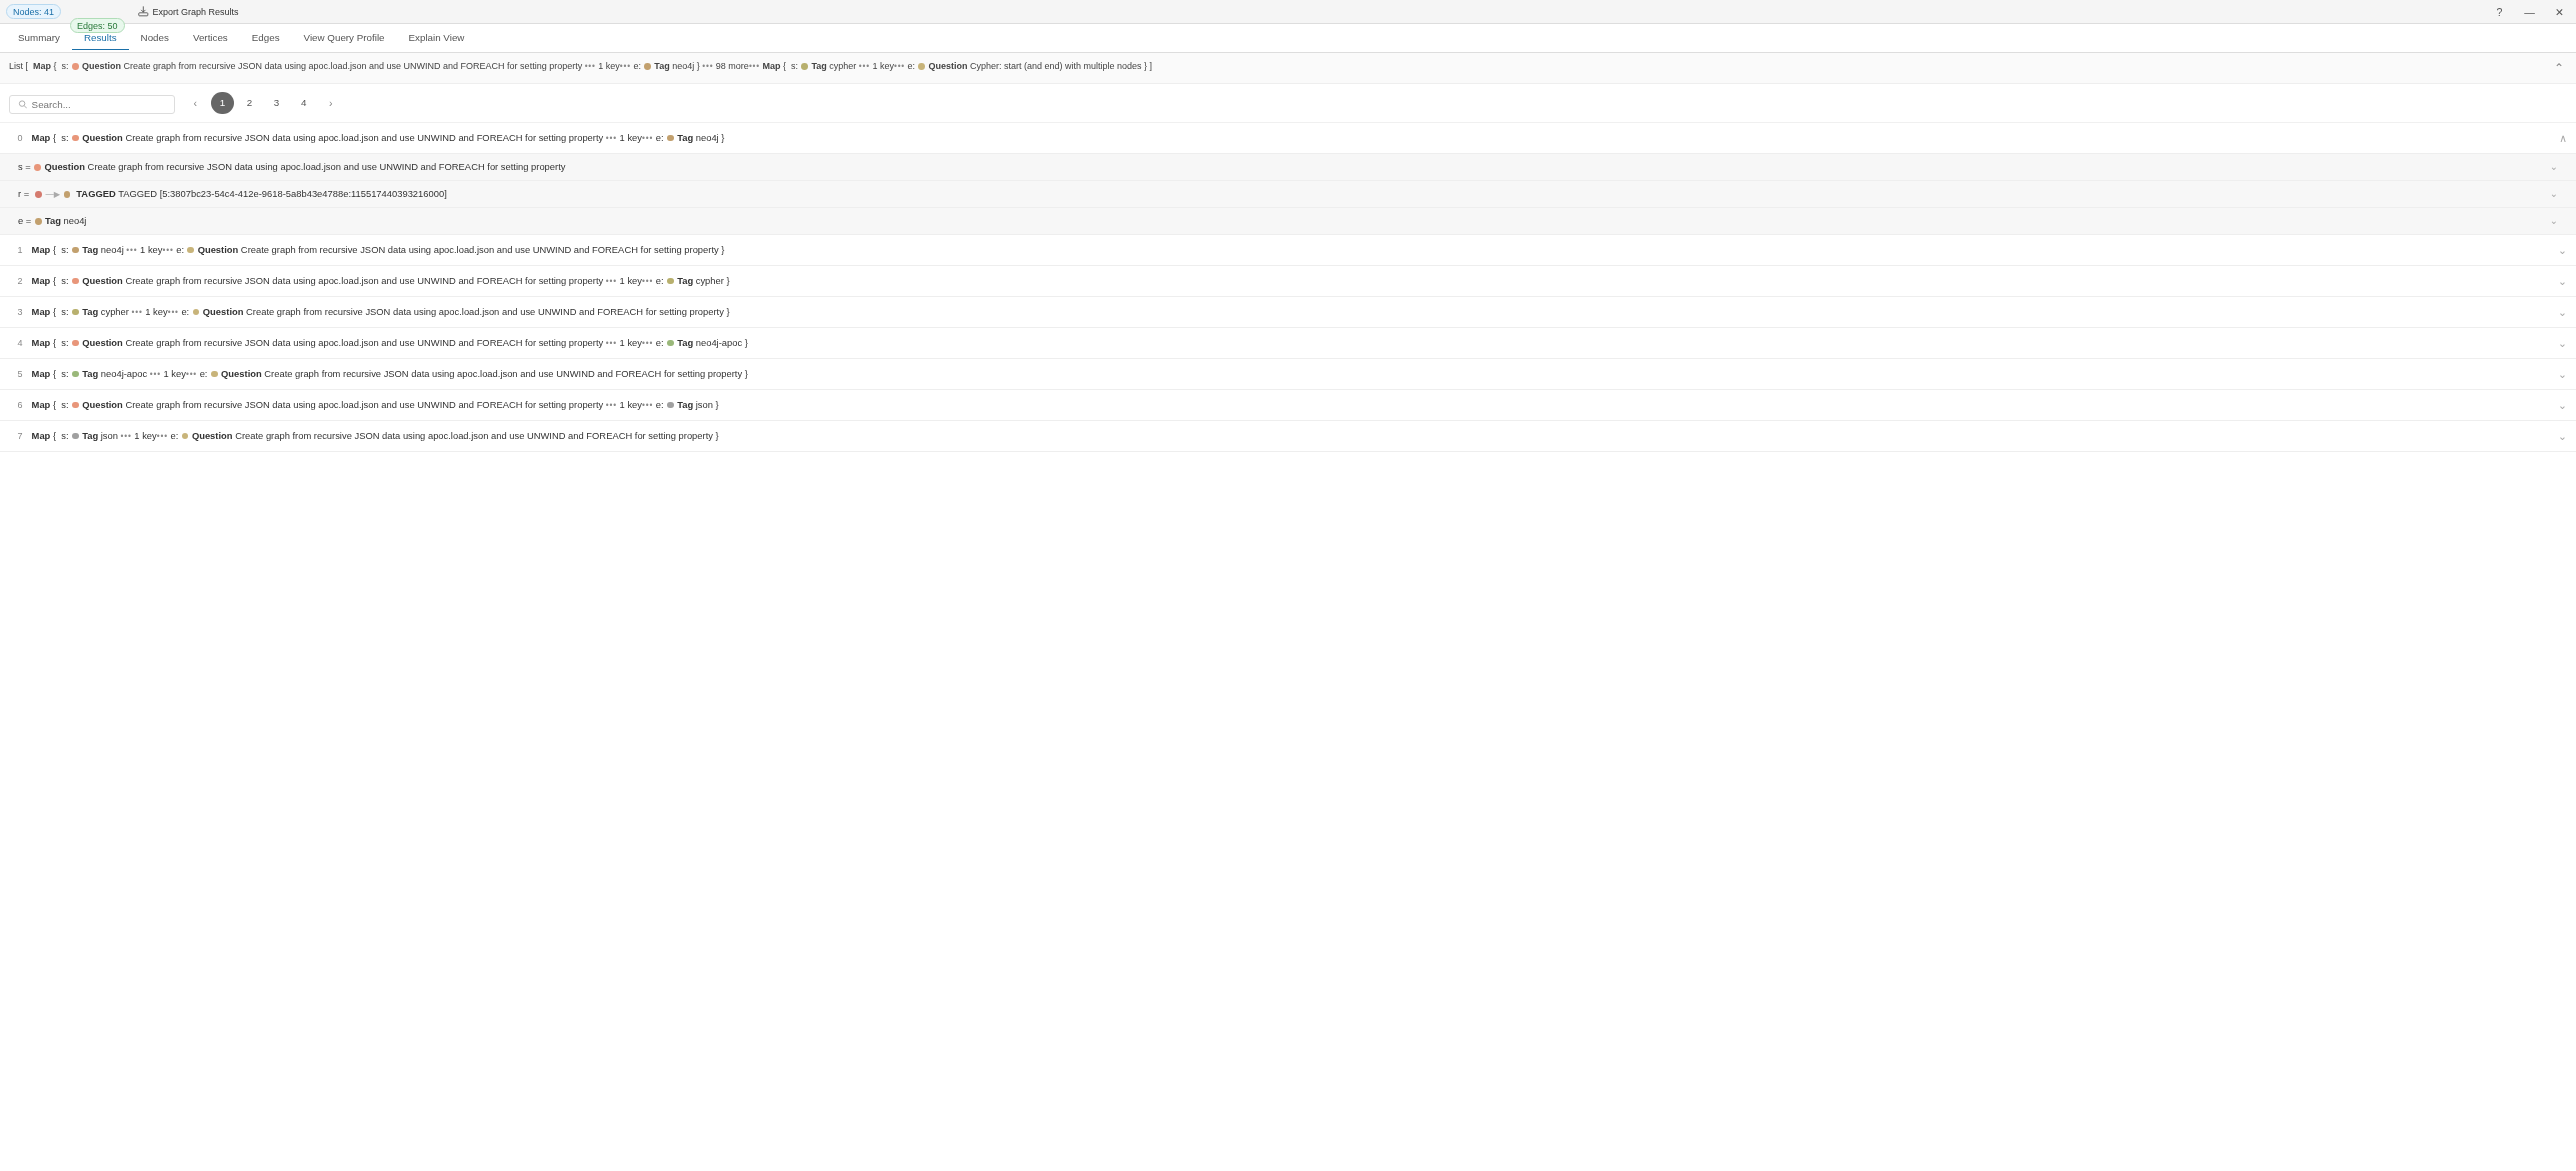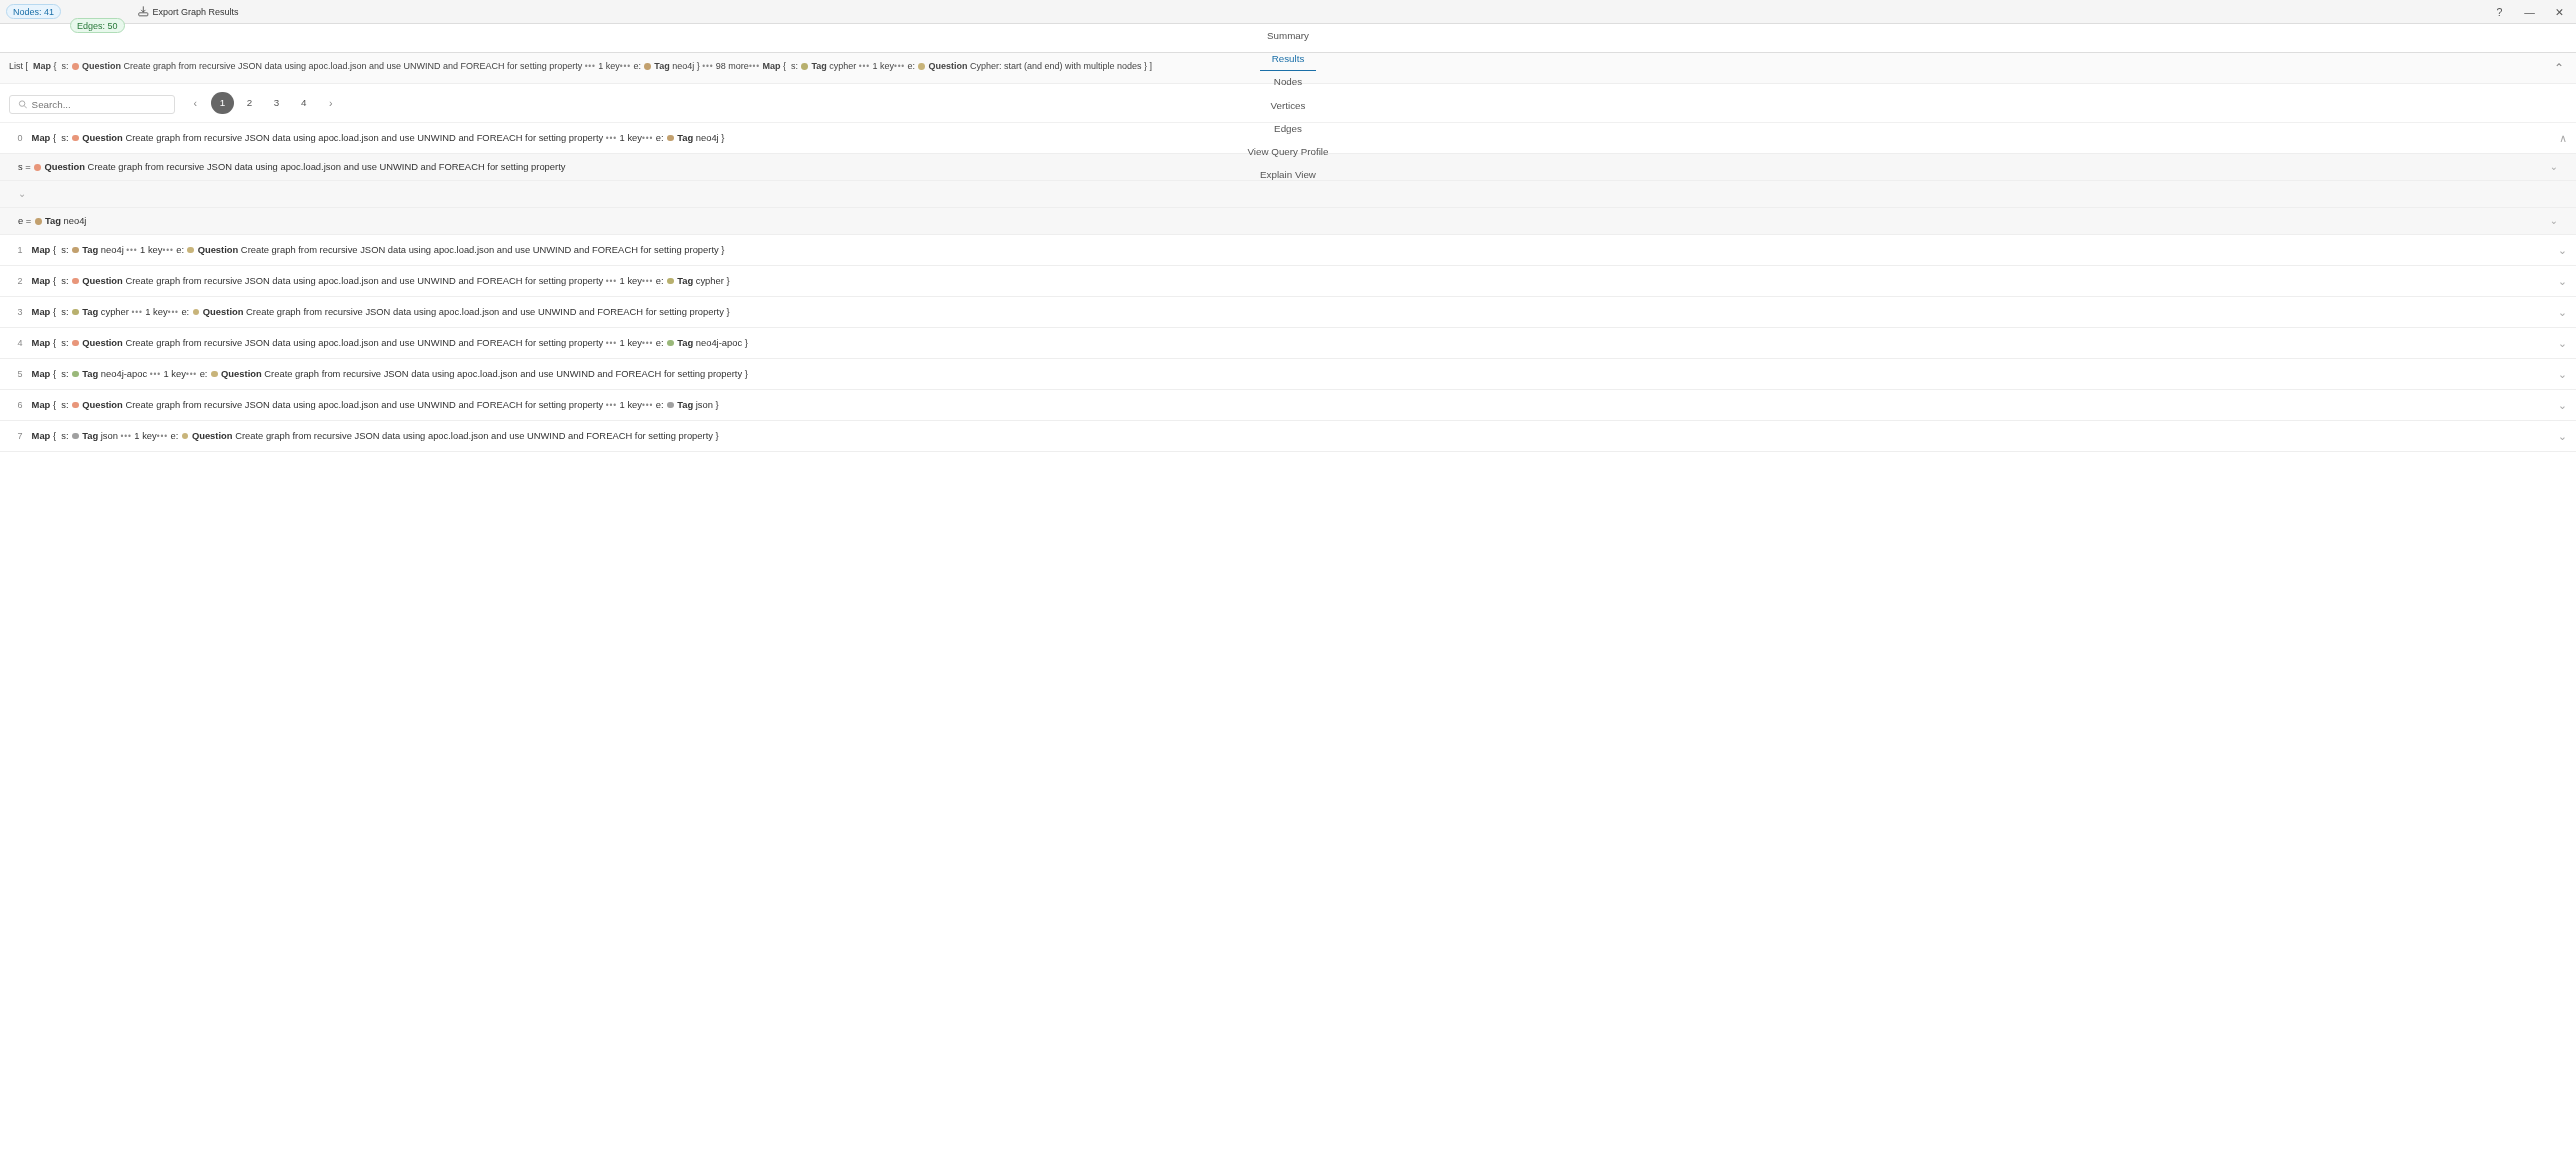--- a/index.html
+++ b/index.html
@@ -50,21 +50,20 @@
     }
 
     
     .tabs {
       display: flex;
       align-items: center;
       border-bottom: 0.8px solid #ddd;
       padding: 0 6px;
       background: #fff;
       height: 29px;
-      flex-direction: column;
     }
     .tab {
       padding: 6px 12px;
       cursor: pointer;
       font-size: 9.8px;
       color: #555;
       border-bottom: 1.5px solid transparent;
       margin-bottom: -0.8px;
       white-space: nowrap;
     }
@@ -291,20 +290,27 @@
     <div class="sub-rows">
 
       <div class="sub-row">
         <span class="sub-row-content">
           s =&nbsp;<span class="dot dot-question" style="display:inline-block;width:6.8px;height:6.8px;border-radius:50%;background:#e8967a;margin:0 0.8px;vertical-align:middle;"></span>&nbsp;<span class="kw-bold">Question</span> Create graph from recursive JSON data using apoc.load.json and use UNWIND and FOREACH for setting property
         </span>
         <span class="sub-chevron">⌄</span>
       </div>
 
       <div class="sub-row">
+        <span class="sub-row-content">
+          r =&nbsp;
+          <span class="dot dot-start" style="display:inline-block;width:6.8px;height:6.8px;border-radius:50%;background:#d47a6e;margin:0 0.8px;vertical-align:middle;"></span>
+          <span style="color:#aaa;font-size:8.3px;">—▶</span>
+          <span class="dot dot-end" style="display:inline-block;width:6.8px;height:6.8px;border-radius:50%;background:#c2a06e;margin:0 0.8px;vertical-align:middle;"></span>
+          &nbsp;<span class="kw-bold">TAGGED</span> TAGGED [5:3807bc23-54c4-412e-9618-5a8b43e4788e:115517440393216000]
+        </span>
         <span class="sub-chevron">⌄</span>
       </div>
 
       <div class="sub-row">
         <span class="sub-row-content">
           e =&nbsp;<span class="dot dot-tag-neo4j" style="display:inline-block;width:6.8px;height:6.8px;border-radius:50%;background:#c2a06e;margin:0 0.8px;vertical-align:middle;"></span>&nbsp;<span class="kw-bold">Tag</span> neo4j
         </span>
         <span class="sub-chevron">⌄</span>
       </div>
     </div>

